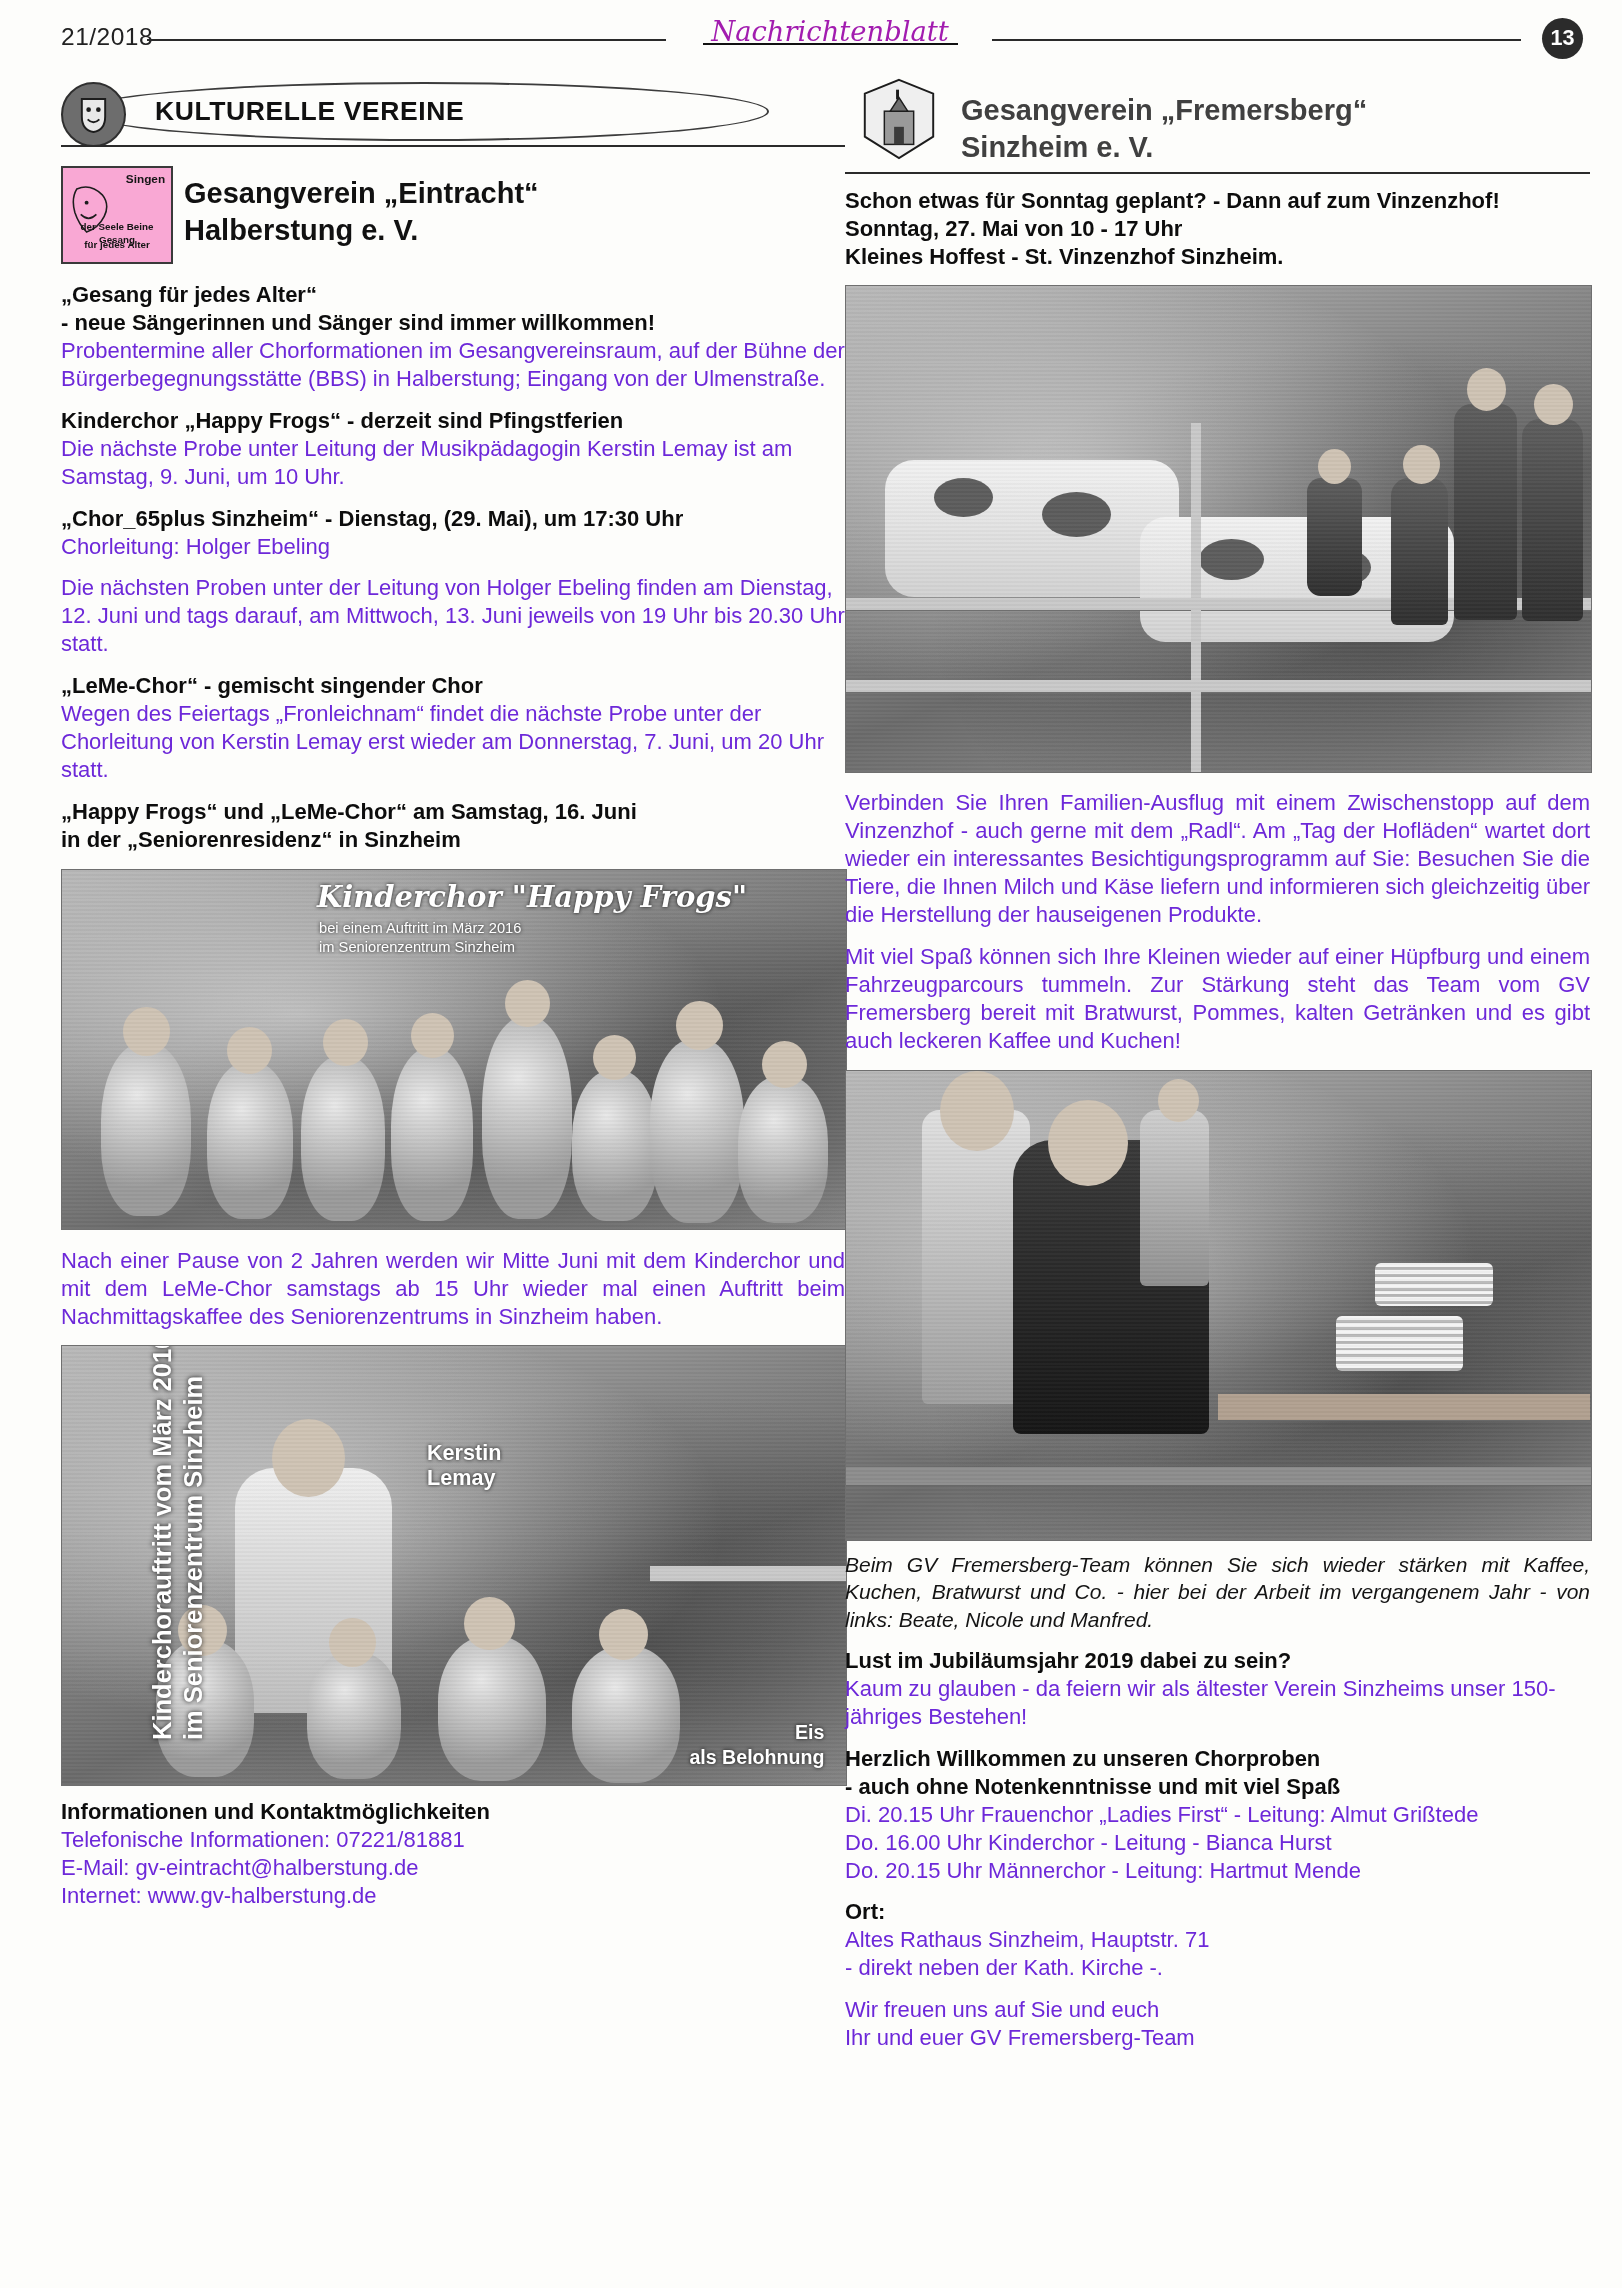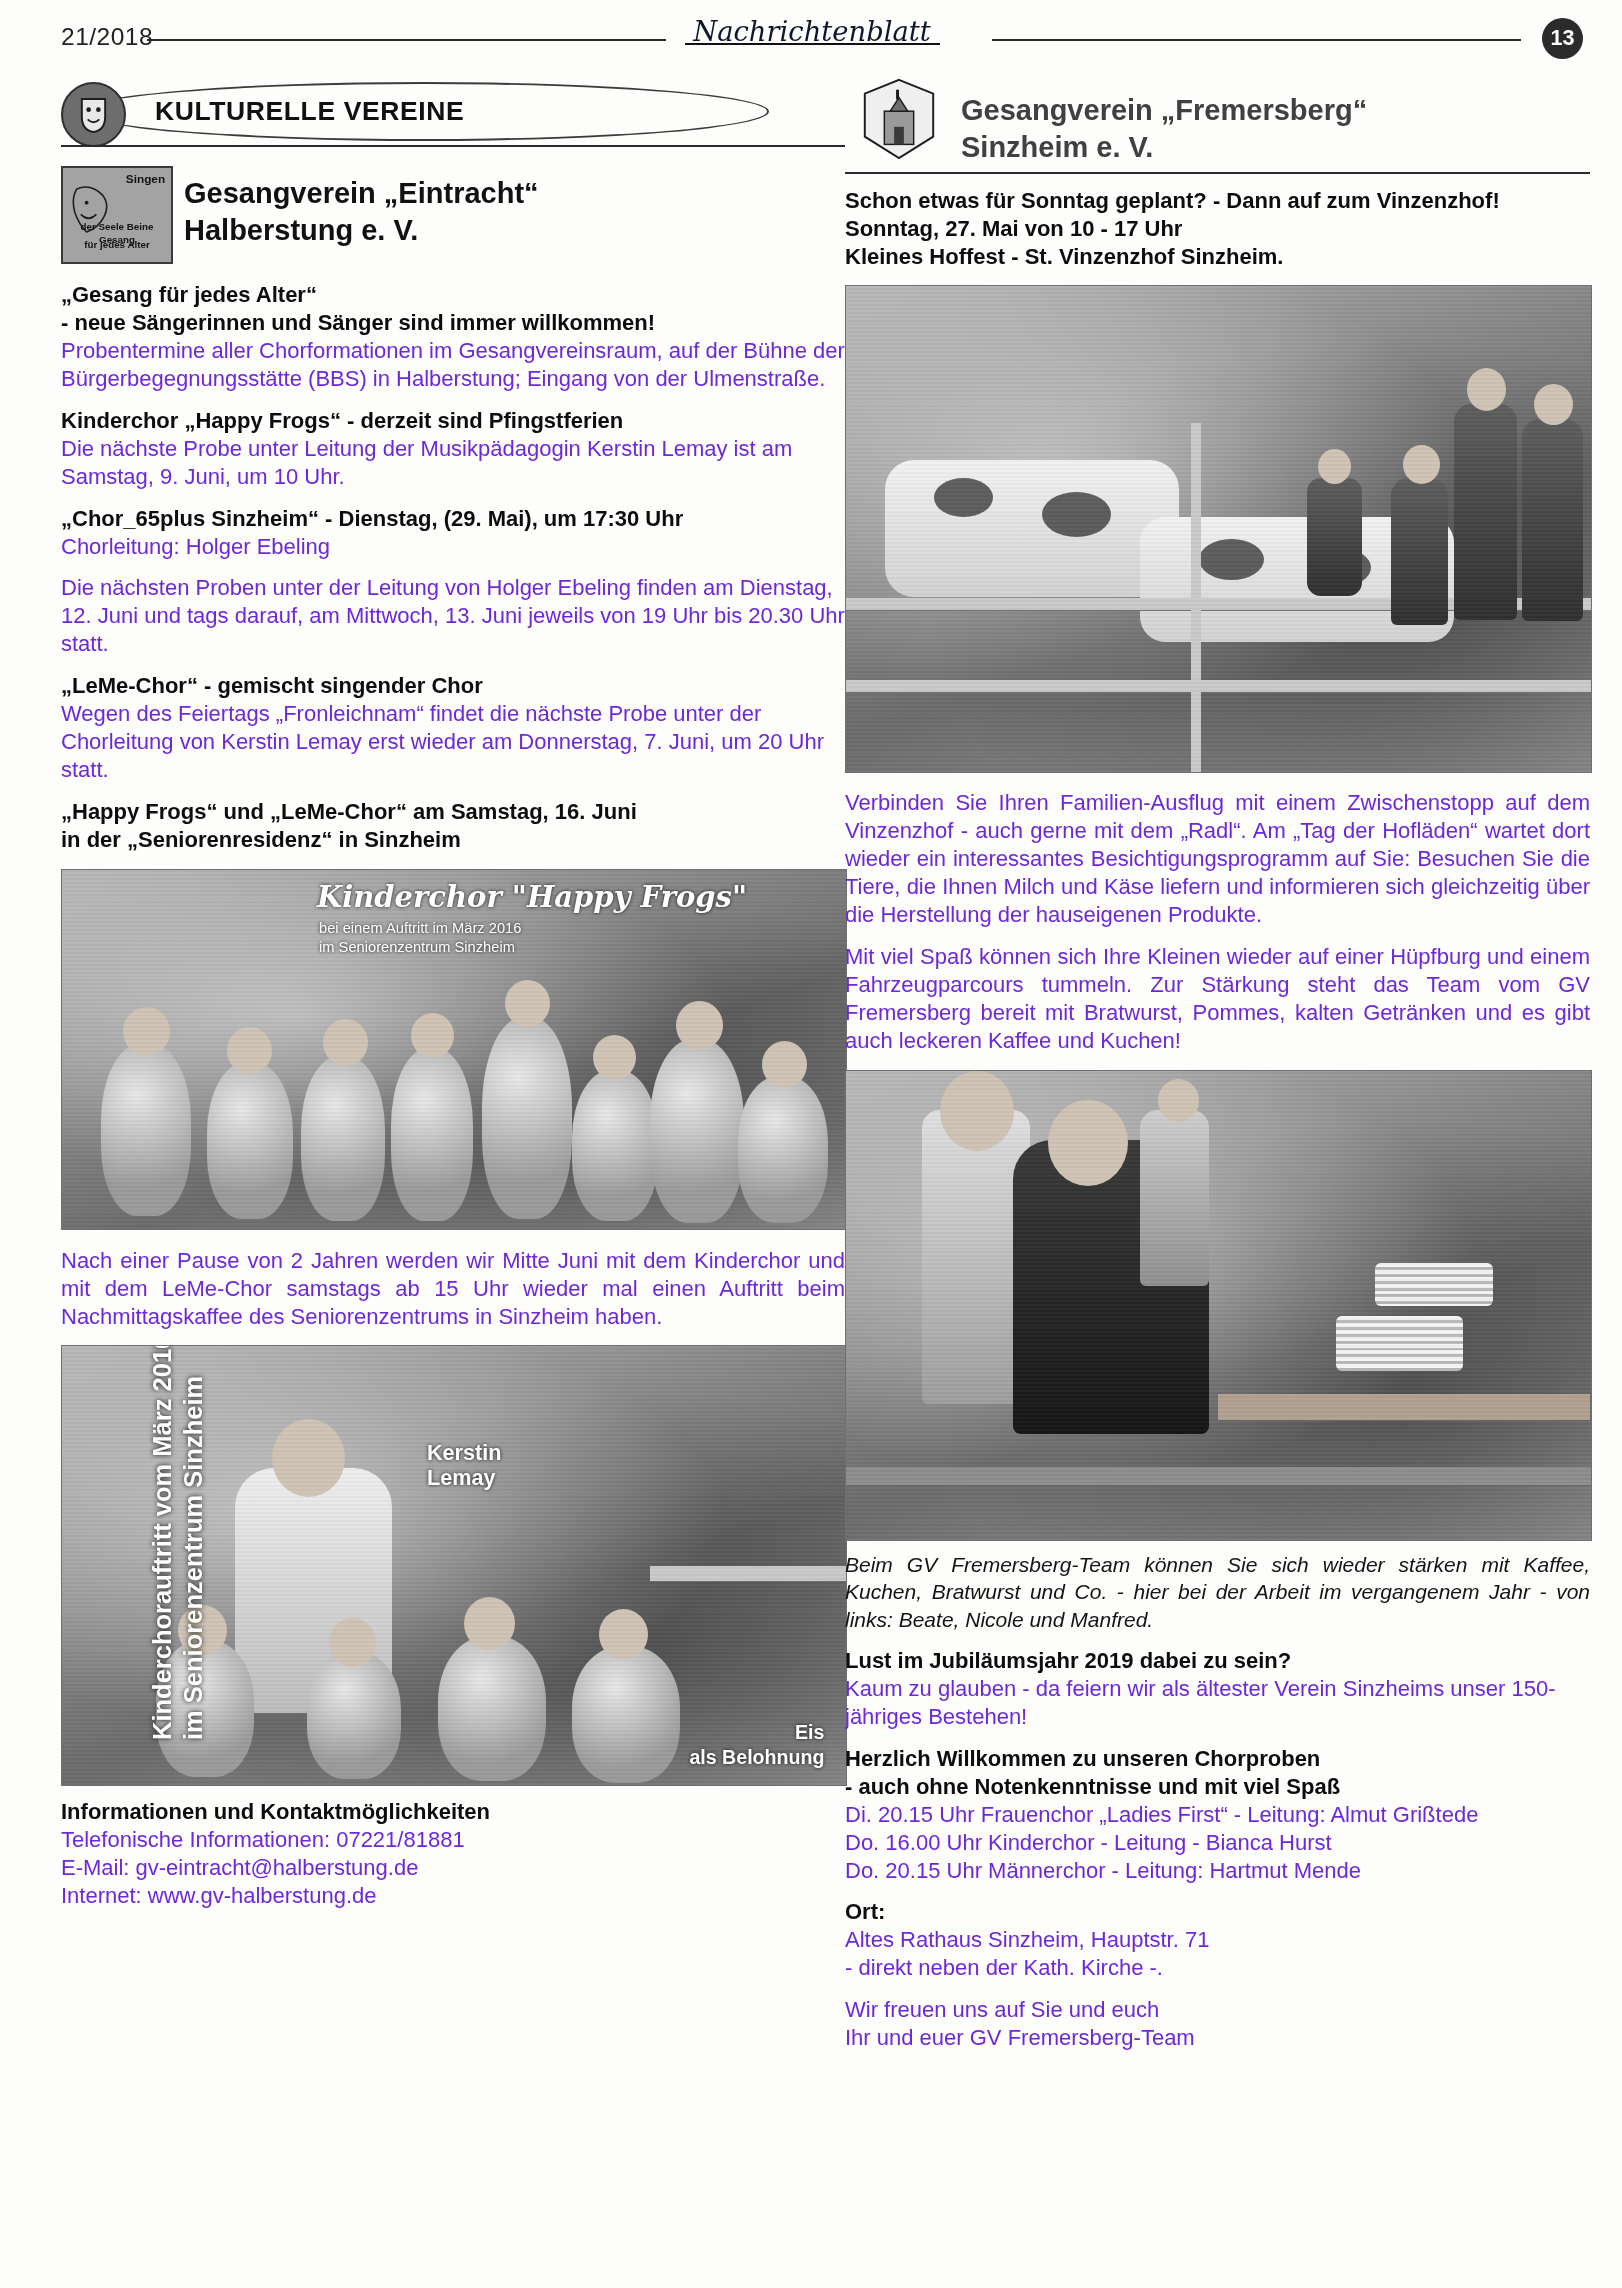--- a/index.html
+++ b/index.html
@@ -43,27 +43,27 @@
     background: #2a2a2a;
   }
   .head-rule-right {
     position: absolute;
     left: 992px; top: 25.5px;
     width: 529px; height: 2px;
     background: #2a2a2a;
   }
   .masthead {
     position: absolute;
-    left: 660px; top: 2px;
+    left: 678px; top: 2px;
     width: 304px;
     text-align: center;
     font-family: "DejaVu Serif", serif;
     font-style: italic;
     font-size: 27.4px;
-    color: #0f172a;
+    color: #a21caf;
   }
   .masthead .underline {
     display: block;
     width: 255px;
     height: 2px;
     background: #111;
     margin: -3.9px auto 0 auto;
   }
   .pagenum {
     position: absolute;
@@ -135,21 +135,21 @@
   .club-head {
     position: relative;
     min-height: 94px;
     margin-top: 13.7px;
   }
   .logo-box {
     position: absolute;
     left: 0; top: 0;
     width: 108px; height: 94px;
     border: 2px solid #3a3a3a;
-    background: #a3a3a3;
+    background: #f9a8d4;
     font-size: 9.8px;
     line-height: 10.8px;
     text-align: center;
     color: #151515;
     overflow: hidden;
   }
   .logo-box .lb-l1 { position:absolute; right:5.9px; top:5.9px; font-size:11.8px; font-weight:bold;}
   .logo-box .lb-l2 { position:absolute; left:3.9px; bottom:29px; right:3.9px; font-weight:bold; font-size:9.8px;}
   .logo-box .lb-l3 { position:absolute; left:3.9px; bottom:15.7px; right:3.9px; font-weight:bold; font-size:9.8px;}
   .logo-box .lb-l4 { position:absolute; left:3.9px; bottom:11px; right:3.9px; font-weight:bold; font-size:9.8px;}

